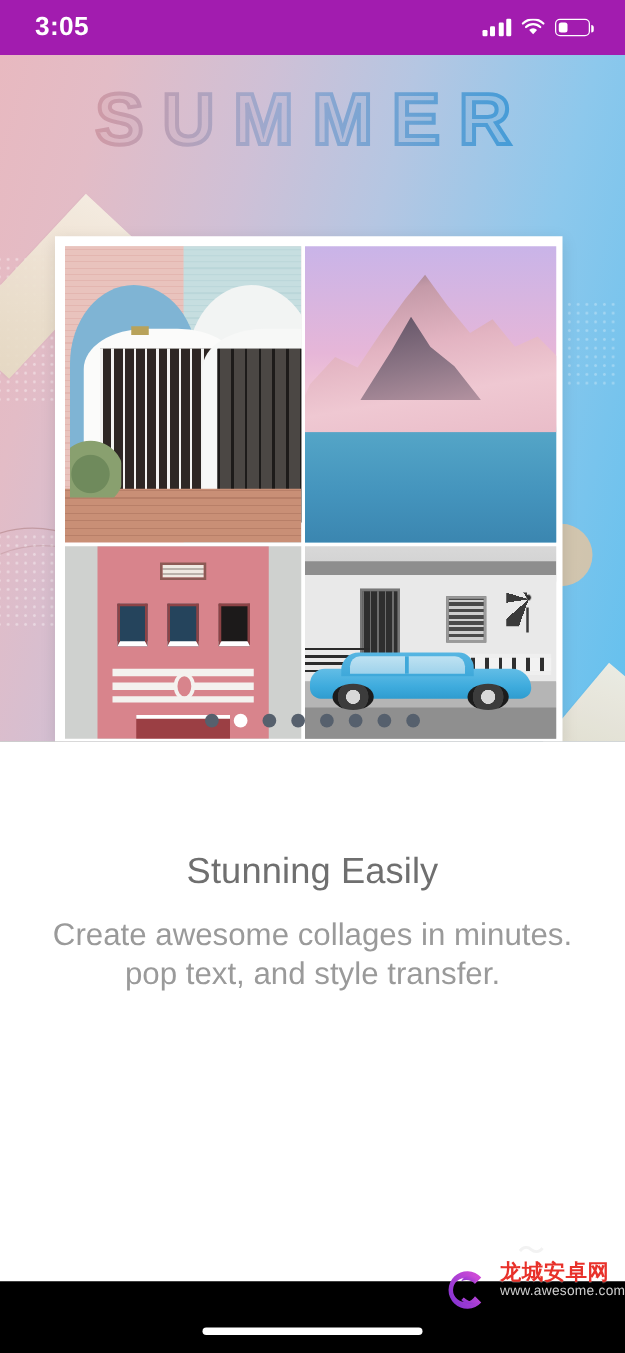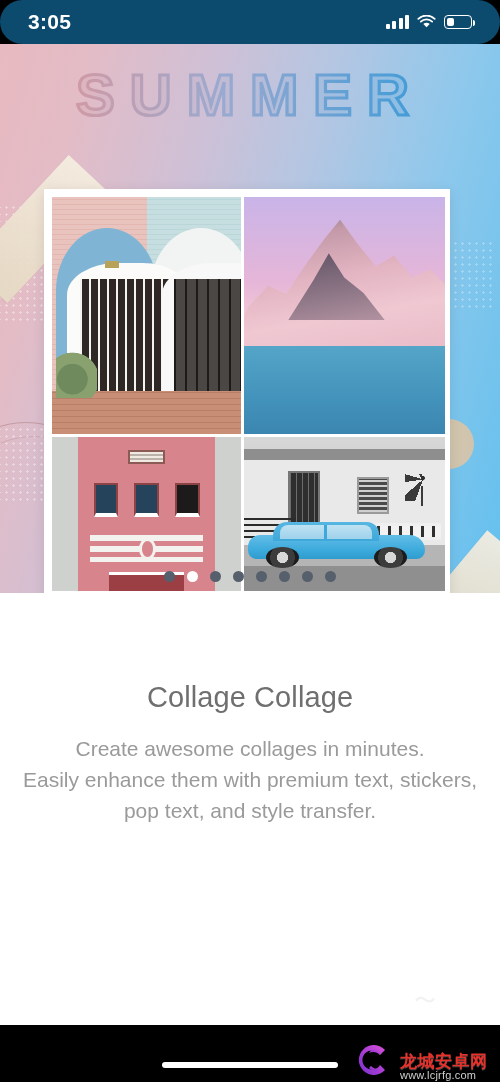--- a/index.html
+++ b/index.html
@@ -5,24 +5,23 @@
   * { margin:0; padding:0; box-sizing:border-box; }
   html,body { width:500px; height:1082px; background:#000; }
   body { font-family:"Liberation Sans", sans-serif; overflow:hidden; position:relative; }
 
   
   #phone { position:relative; width:500px; height:1082px; background:#000; overflow:hidden; }
 
   
   #statusbar {
     position:absolute; top:0; left:0; width:500px; height:44px;
-    background:#0c4a6e; color:#fff; z-index:50;
+    background:#a21caf; color:#fff; z-index:50;
     display:flex; align-items:center; justify-content:space-between;
     padding:0 28px;
-    border-radius:22px;
   }
   #clock { font-size:21px; font-weight:600; letter-spacing:.3px; font-family:"Liberation Sans",sans-serif; }
   .status-right { display:flex; align-items:center; gap:8px; }
   .signal { display:flex; align-items:flex-end; gap:2.5px; height:14px; }
   .signal i { display:block; width:4px; background:#fff; border-radius:1px; }
   .signal i:nth-child(1){height:5px;} .signal i:nth-child(2){height:8px;}
   .signal i:nth-child(3){height:11px;} .signal i:nth-child(4){height:14px;}
   .wifi { width:19px; height:14px; position:relative; }
   .battery { width:28px; height:14px; border:1.6px solid #fff; border-radius:4px; position:relative; }
   .battery::after { content:""; position:absolute; right:-4px; top:4px; width:2.4px; height:6px; background:#fff; border-radius:0 2px 2px 0; }
@@ -154,32 +153,32 @@
   #dots { position:absolute; left:0; right:0; top:566px; height:20px;
     display:flex; justify-content:center; align-items:center; gap:12px; z-index:8; }
   .dot { width:11px; height:11px; border-radius:50%; background:#56606d; }
   .dot.active { background:#ffffff; }
 
   
   #panel { position:absolute; top:593px; left:0; width:500px; height:432px; background:#fff; z-index:10; }
   #title { position:absolute; top:88px; left:0; right:0; text-align:center;
     font-size:29px; color:#6f6f6f; font-weight:400; font-family:"Liberation Sans",sans-serif; letter-spacing:.1px; }
   #subtitle { position:absolute; top:140px; left:14px; right:14px; text-align:center;
-    font-size:21px; line-height:31px; color:#9a9a9a; font-weight:400; }
+    font-size:25px; line-height:31px; color:#9a9a9a; font-weight:400; }
   #next-btn { position:absolute; top:333px; left:144px; width:212px; height:54px;
     background:#3b74de; border:none; border-radius:27px; color:#fff;
     font-size:19px; font-weight:700; font-family:"Liberation Sans",sans-serif; cursor:pointer; letter-spacing:.2px; }
 
   
   #homebar { position:absolute; bottom:14px; left:50%; transform:translateX(-50%);
     width:176px; height:6px; border-radius:3px; background:#fff; z-index:40; }
 
   
   #watermark { position:absolute; right:0; bottom:0; width:155px; height:72px; z-index:60;
-    display:flex; align-items:flex-end; gap:5px; padding-left:6px; pointer-events:none; }
+    display:flex; align-items:flex-start; gap:5px; padding-left:6px; pointer-events:none; }
   #wm-logo { width:44px; height:44px; flex:0 0 44px; position:relative; }
   #wm-text { display:flex; flex-direction:column; line-height:1.05; }
   #wm-cn { font-size:17px; font-weight:700; color:#e8312a; letter-spacing:.5px;
            font-family:"DejaVu Sans", sans-serif; text-shadow:0 1px 0 rgba(255,255,255,.25); }
   #wm-url { font-size:11px; color:#cfcfcf; letter-spacing:.2px; font-family:"Liberation Sans",sans-serif; }
   #wm-ghost { position:absolute; right:64px; bottom:66px; font-size:22px; color:#f2f2f2; z-index:59; }
 </style>
 </head>
 <body>
 
@@ -296,24 +295,23 @@
       <div class="dot active"></div>
       <div class="dot"></div>
       <div class="dot"></div>
       <div class="dot"></div>
       <div class="dot"></div>
       <div class="dot"></div>
       <div class="dot"></div>
     </div>
 
   <div id="panel">
-    <div id="title">Collage Collage</div>
+    <div id="title">Stunning Easily</div>
     <div id="subtitle">
         <div>Create awesome collages in minutes.</div>
-        <div>Easily enhance them with premium text, stickers,</div>
         <div>pop text, and style transfer.</div>
       </div>
   </div>
 
   <div id="homebar"></div>
 
   <div id="wm-ghost">〜</div>
   <div id="watermark">
     <svg id="wm-logo" viewBox="0 0 44 44">
       <defs>
@@ -321,17 +319,17 @@
           <stop offset="0" stop-color="#7a2fd0"></stop>
             <stop offset="1" stop-color="#d84fd8"></stop>
         </linearGradient>
       </defs>
       <path d="M34 12 A15 15 0 1 0 34 32 L29 27 A9.5 9.5 0 1 1 29 17 Z" fill="url(#wmg)"></path>
       <path d="M30 11 C25 9 20 11 18 15 C22 13 26 14 29 17 Z" fill="url(#wmg)"></path>
       <path d="M18 30 C22 34 28 34 32 31 C27 32 23 31 20 28 Z" fill="url(#wmg)"></path>
     </svg>
     <div id="wm-text">
       <div id="wm-cn">龙城安卓网</div>
-      <div id="wm-url">www.lcjrfg.com</div>
+      <div id="wm-url">www.awesome.com</div>
     </div>
   </div>
 
 </div>
 
 </body></html>

